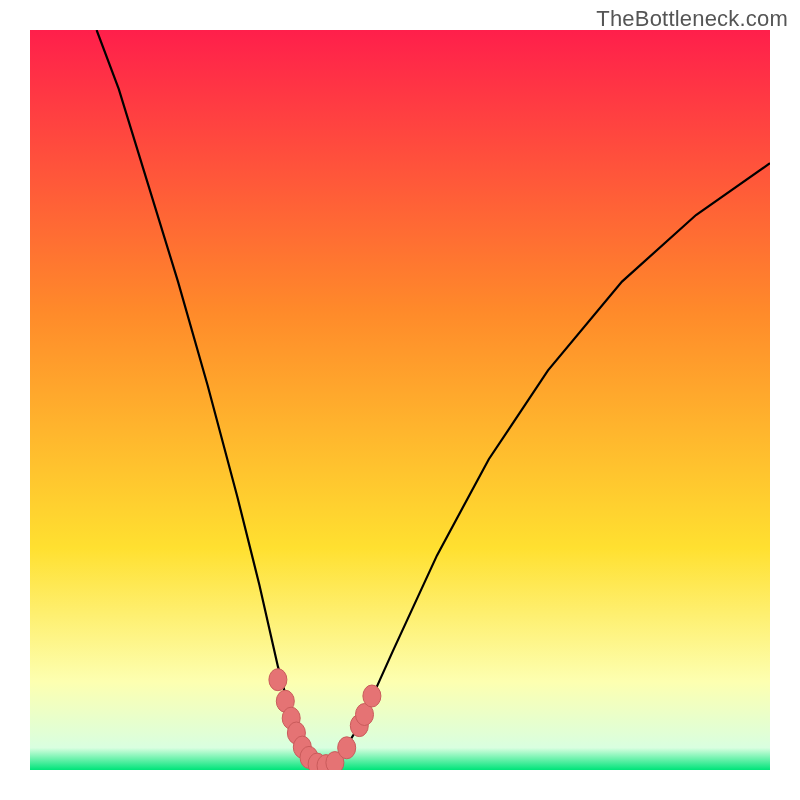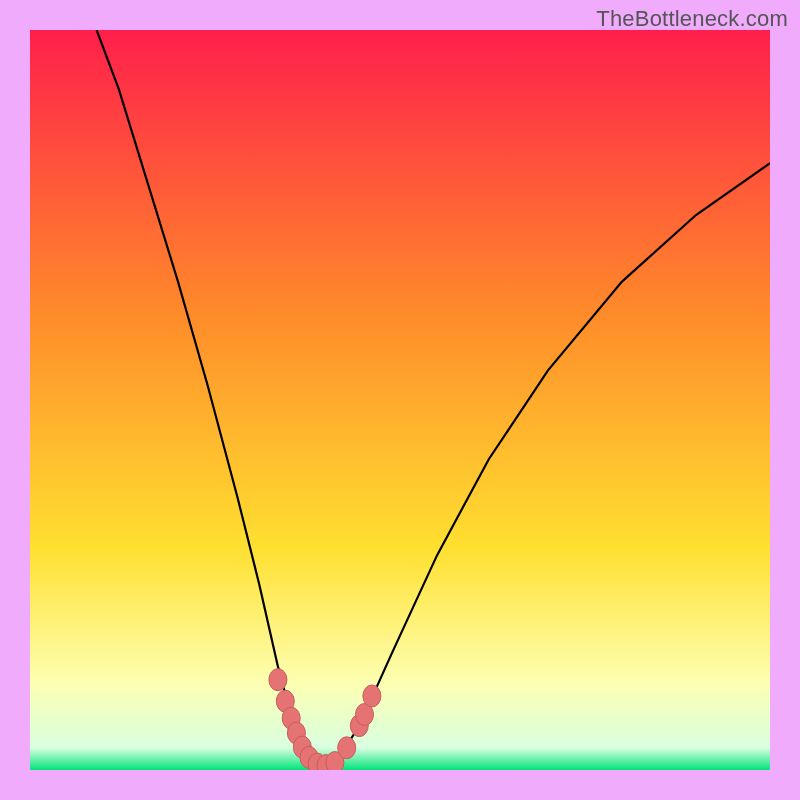--- a/index.html
+++ b/index.html
@@ -8,21 +8,21 @@
     width: 800px;
     height: 800px;
     background: #000;
     font-family: Arial, Helvetica, sans-serif;
     overflow: hidden;
   }
   .frame {
     position: absolute;
     left: 0; top: 0;
     width: 800px; height: 800px;
-    background: #f0abfc;
+    background: #ffffff;
   }
   .plot {
     position: absolute;
     left: 30px;
     top: 30px;
     width: 740px;
     height: 740px;
   }
   .watermark {
     position: absolute;

